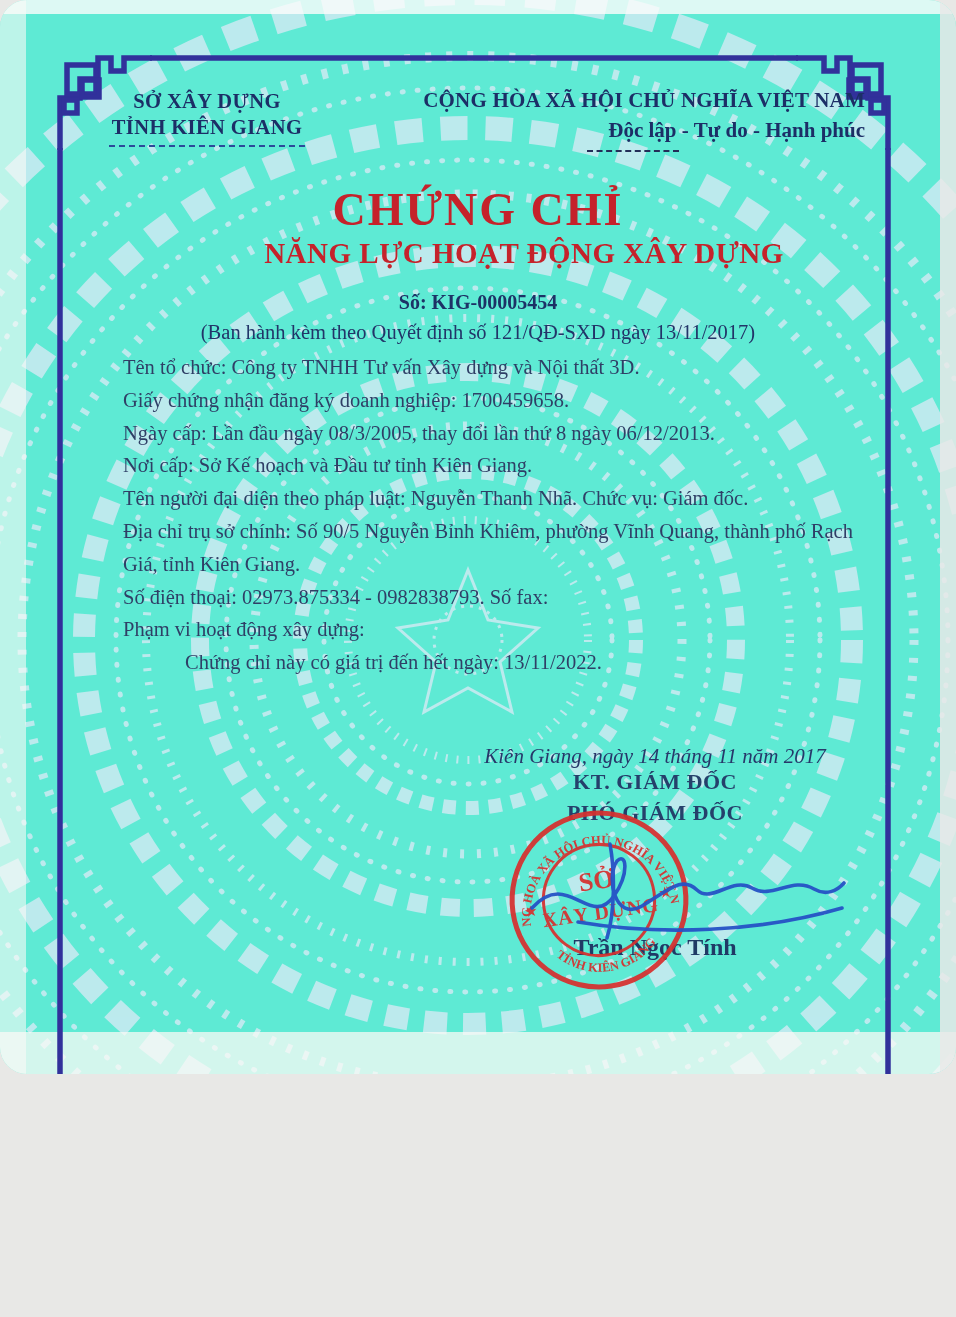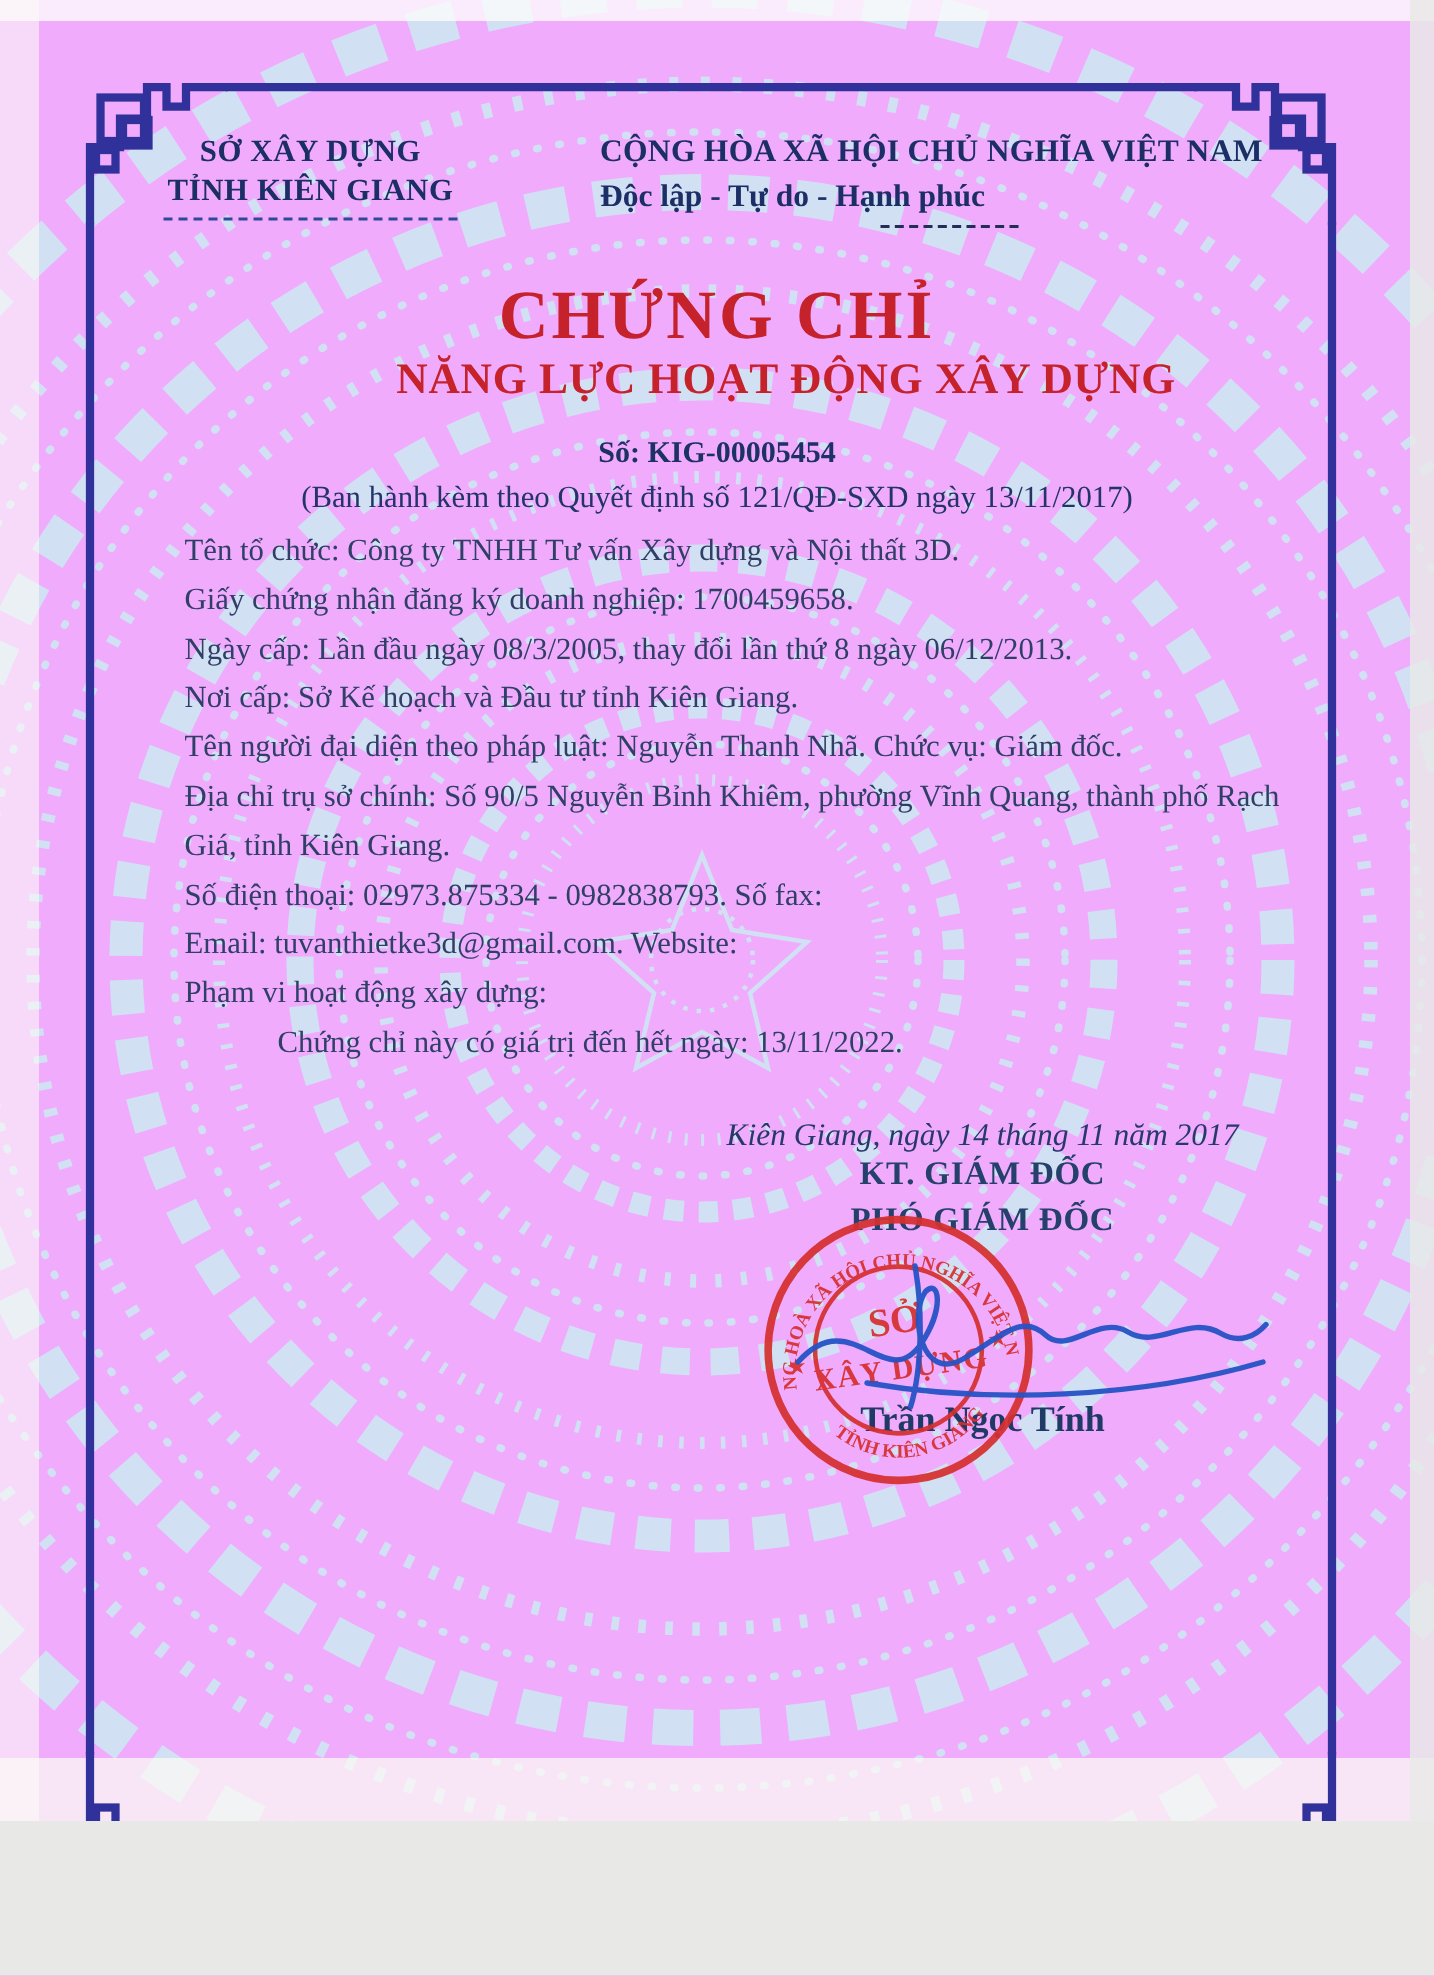--- a/index.html
+++ b/index.html
@@ -1,32 +1,33 @@
 <!DOCTYPE html>
 <html><head>
 <meta charset="utf-8">
 <style>
   html,body{margin:0;padding:0;background:#e8e8e6;}
   .page{
-    position:relative;width:956px;height:1214px;margin:0 auto;
-    background:#f0abfc;overflow:hidden;
+    position:relative;width:956px;height:1074px;margin:0 auto;
+    background:#5eead4;overflow:hidden;
     font-family:"Liberation Serif","DejaVu Serif",serif;
     color:#2f3f66;
+    border-radius:27px;
   }
   .abs{position:absolute;}
   svg{display:block;}
   
   .edge-top{left:0;top:0;width:100%;height:14px;background:#fdfdfb;opacity:.8;}
   .edge-bottom{left:0;bottom:0;width:100%;height:42px;background:#fbfaf6;opacity:.75;}
   .edge-left{left:0;top:0;width:26px;height:100%;background:#fbfaf7;opacity:.6;}
   .edge-right{right:0;top:0;width:16px;height:100%;background:#e9e9e7;opacity:.85;}
   
   .hdr-left{left:92px;top:88px;width:230px;text-align:center;color:#1c2e66;font-weight:bold;font-size:20.5px;line-height:26px;letter-spacing:.4px;}
   .agency-underline{width:196px;margin:5px auto 0;border-top:2px dashed #2c4a9a;}
-  .hdr-right{left:400px;top:88px;width:465px;text-align:left;color:#1c2e66;font-weight:bold;}
+  .hdr-right{left:400px;top:88px;width:465px;text-align:right;color:#1c2e66;font-weight:bold;}
   .national-title{font-size:21px;letter-spacing:.2px;}
   .motto{font-size:21px;margin-top:5px;}
   .motto-dashes{width:92px;margin:7px auto 0;border-top:2.5px dashed #232d58;}
   
   .title-main{left:0;top:183px;width:956px;text-align:center;color:#c5222b;font-weight:bold;font-size:46px;letter-spacing:2px;}
   .title-sub{left:0;top:237px;width:956px;text-align:center;color:#c5222b;font-weight:bold;font-size:29px;letter-spacing:.5px;padding-left:46px;}
   .cert-no{left:0;top:291px;width:956px;text-align:center;color:#1d3166;font-weight:bold;font-size:20px;}
   .issue-note{left:0;top:321px;width:956px;text-align:center;color:#223468;font-size:20.5px;}
   
   .body-block{left:123px;top:351px;width:737px;font-size:20.5px;line-height:32.8px;}
@@ -124,21 +125,20 @@
   <div class="abs issue-note">(Ban hành kèm theo Quyết định số 121/QĐ-SXD ngày 13/11/2017)</div>
 
   <div class="abs body-block">
     <p>Tên tổ chức: Công ty TNHH Tư vấn Xây dựng và Nội thất 3D.</p>
     <p>Giấy chứng nhận đăng ký doanh nghiệp: 1700459658.</p>
     <p>Ngày cấp: Lần đầu ngày 08/3/2005, thay đổi lần thứ 8 ngày 06/12/2013.</p>
     <p>Nơi cấp: Sở Kế hoạch và Đầu tư tỉnh Kiên Giang.</p>
     <p>Tên người đại diện theo pháp luật: Nguyễn Thanh Nhã. Chức vụ: Giám đốc.</p>
     <p>Địa chỉ trụ sở chính: Số 90/5 Nguyễn Bỉnh Khiêm, phường Vĩnh Quang, thành phố Rạch Giá, tỉnh Kiên Giang.</p>
     <p>Số điện thoại: 02973.875334 - 0982838793. Số fax:</p>
-    <p>Email: tuvanthietke3d@gmail.com. Website:</p>
     <p>Phạm vi hoạt động xây dựng:</p>
     <span class="scope-block">
       <p>Chứng chỉ này có giá trị đến hết ngày: 13/11/2022.</p>
     </span>
   </div>
 
   <div class="abs sign-col">
     <div class="place-date">Kiên Giang, ngày 14 tháng 11 năm 2017</div>
     <div class="kt-line">KT. GIÁM ĐỐC</div>
     <div class="role-line">PHÓ GIÁM ĐỐC</div>

